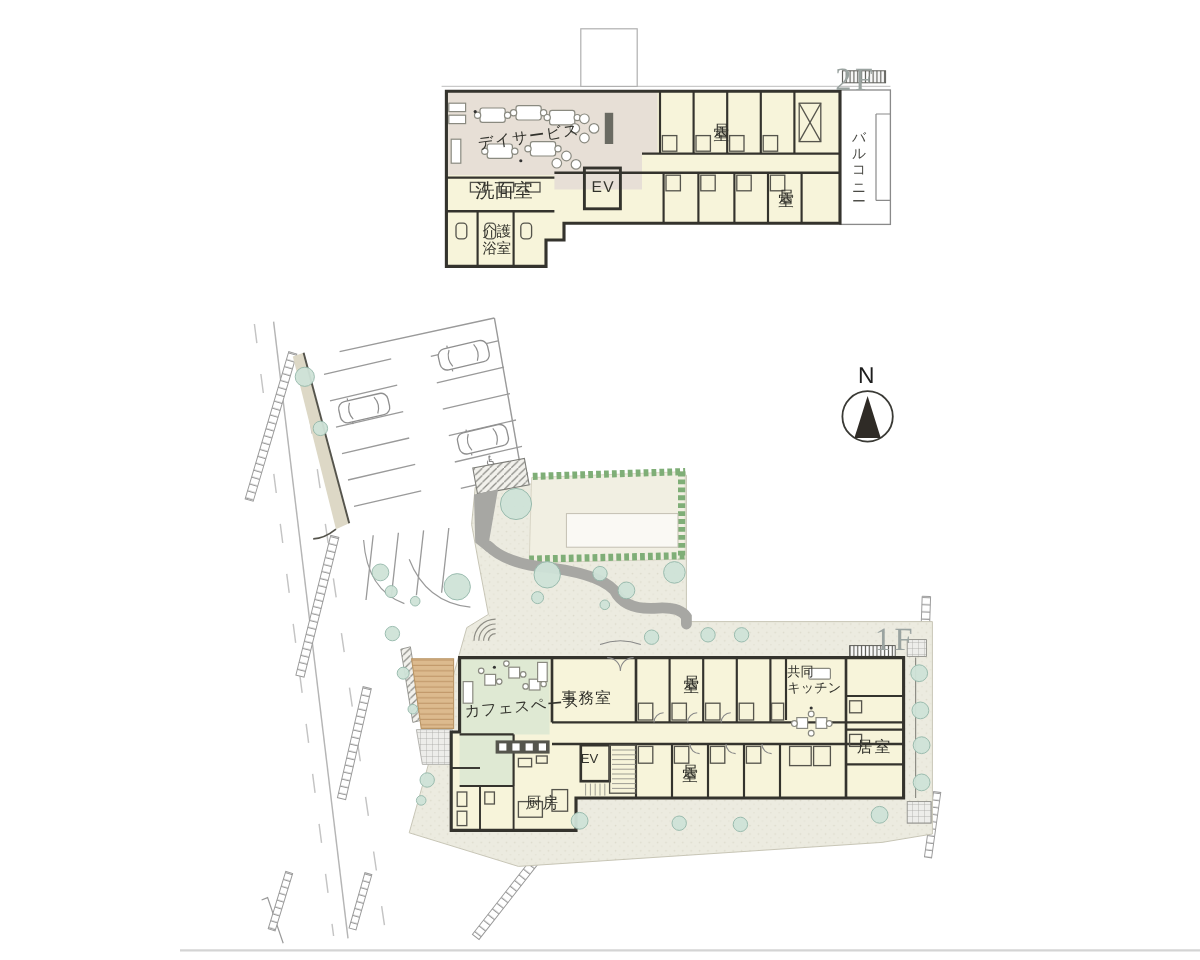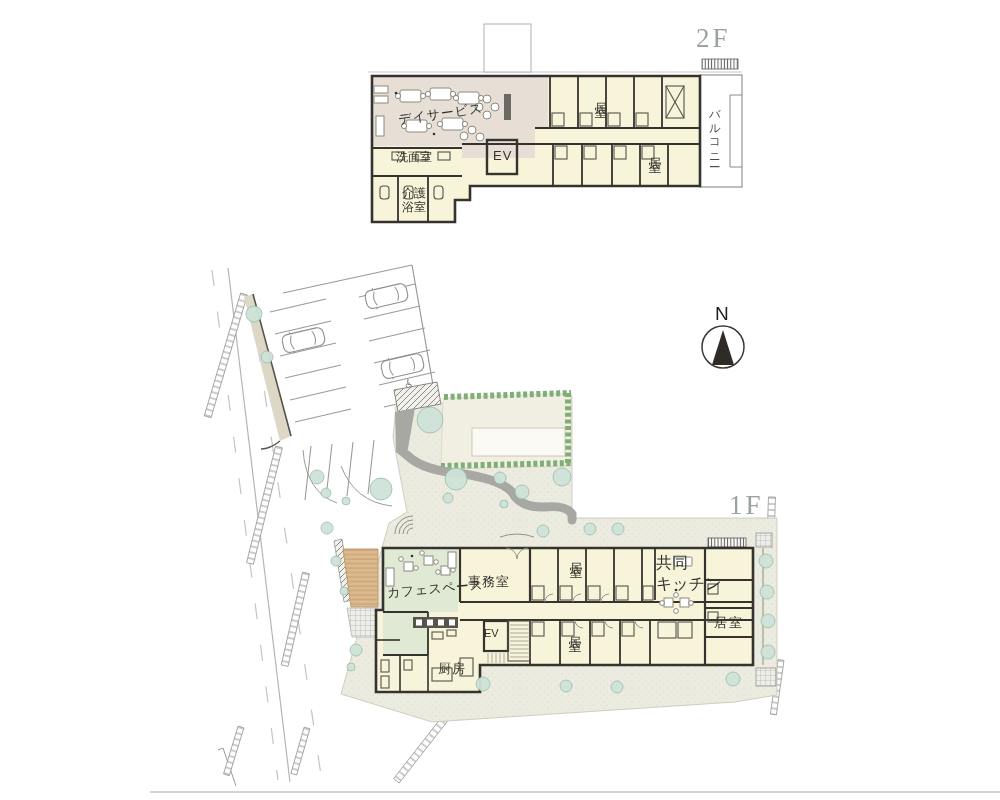--- a/index.html
+++ b/index.html
@@ -8,21 +8,21 @@
     --graypath:#a7a7a3; --treef:#cfe3d8; --trees:#93b7a9; --label:#32322c;
     --floor:#9aa3a0; --road:#b5b5b5;
   }
   html,body{margin:0;padding:0;background:#fff;}
   .stage{position:relative;width:1000px;height:800px;background:#fff;overflow:hidden;
          font-family:"Liberation Sans","DejaVu Sans",sans-serif;}
   svg{position:absolute;left:0;top:0;}
   .lbl{position:absolute;color:var(--label);white-space:pre-line;line-height:1.2;}
   .lbl.v{writing-mode:vertical-rl;text-orientation:mixed;letter-spacing:2px;}
   .floorlbl{font-family:"Liberation Serif","DejaVu Serif",serif;font-size:27px;
-            color:var(--floor);letter-spacing:3px;}
+            color:var(--floor);letter-spacing:3px;margin-top:28px;}
   .tree{fill:var(--treef);stroke:var(--trees);stroke-width:.8;opacity:.95;}
   .wall{stroke:var(--wall);fill:none;}
   .thinln{stroke:var(--thin);fill:none;}
   .stall{stroke:#9a9a9a;stroke-width:1.1;fill:none;}
   .furn{stroke:#8a8a80;fill:#fff;stroke-width:1;}
   .fix{stroke:#55544c;fill:none;stroke-width:1.1;}
   .door{stroke:#888;fill:none;stroke-width:.9;}
 </style>
 </head>
 <body>
@@ -388,32 +388,32 @@
   </g>
 
   <g>
     <circle cx="723" cy="347" r="21" fill="#fff" stroke="#3a3a35" stroke-width="1.5"></circle>
     <path d="M723,330 L712,365 L734,365 Z" fill="#2f2b26"></path>
   </g>
 </svg>
 
 <div class="lbl floorlbl" style="left:696px;top:22px;">2F</div>
 <div class="lbl" style="left:398px;top:106px;font-size:13px;letter-spacing:1px;transform:rotate(-8deg);">デイサービス</div>
-<div class="lbl" style="left:396px;top:150px;font-size:12px;">洗面室</div>
+<div class="lbl" style="left:396px;top:150px;font-size:16px;">洗面室</div>
 <div class="lbl" style="left:399px;top:186px;font-size:12px;text-align:center;width:30px;">介護
 浴室</div>
 <div class="lbl" style="left:493px;top:148px;font-size:13px;letter-spacing:1px;">EV</div>
 <div class="lbl v" style="left:593px;top:92px;font-size:13px;">居室</div>
 <div class="lbl v" style="left:647px;top:147px;font-size:13px;">居室</div>
 <div class="lbl v" style="left:707px;top:101px;font-size:11.5px;color:#4a4a45;">バルコニー</div>
 
 <div class="lbl floorlbl" style="left:729px;top:489px;">1F</div>
 <div class="lbl" style="left:715px;top:303px;font-size:19px;color:#1e1e1e;">N</div>
 <div class="lbl" style="left:387px;top:581px;font-size:13px;letter-spacing:.5px;transform:rotate(-5deg);">カフェスペース</div>
 <div class="lbl" style="left:468px;top:574px;font-size:13px;letter-spacing:1px;">事務室</div>
 <div class="lbl" style="left:484px;top:627px;font-size:11px;">EV</div>
 <div class="lbl v" style="left:568px;top:552px;font-size:13px;">居室</div>
 <div class="lbl v" style="left:567px;top:626px;font-size:13px;">居室</div>
-<div class="lbl" style="left:656px;top:553px;font-size:16px;line-height:1.3;">共同
+<div class="lbl" style="left:656px;top:553px;font-size:11px;line-height:1.3;">共同
 キッチン</div>
 <div class="lbl" style="left:714px;top:615px;font-size:13px;letter-spacing:2px;">居室</div>
 <div class="lbl" style="left:438px;top:662px;font-size:13px;letter-spacing:1px;font-family:Liberation Mono, monospace;">厨房</div>
 </div>
 
 </body></html>

